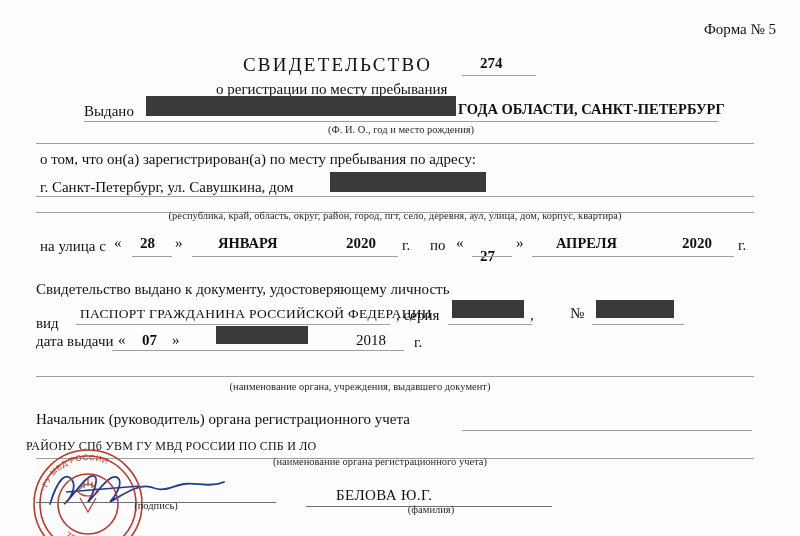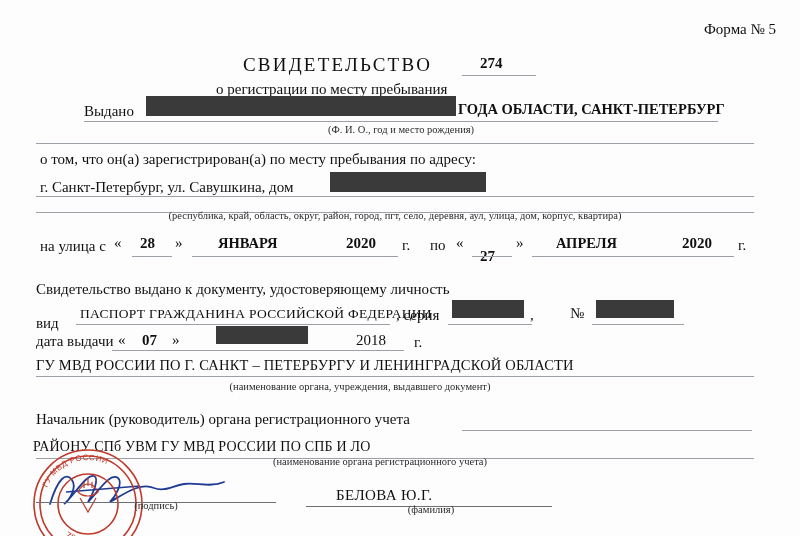--- a/index.html
+++ b/index.html
@@ -192,21 +192,21 @@
   #rule-date { top: 350px; left: 112px; width: 292px; }
 
   #doc-organ { top: 358px; left: 36px; font-size: 14.5px; letter-spacing: .2px; }
   #rule-organ { top: 376px; left: 36px; width: 718px; }
   #organ-caption { top: 381px; left: 160px; width: 400px; }
 
   
   #chief-label { top: 412px; left: 36px; font-size: 15px; }
   #chief-value-1 { top: 412px; left: 466px; font-size: 14px; letter-spacing: .2px; }
   #rule-chief-1 { top: 430px; left: 462px; width: 290px; }
-  #chief-value-2 { top: 440px; left: 33px; font-size: 14px; letter-spacing: .2px; }
+  #chief-value-2 { top: 440px; left: 26px; font-size: 12px; letter-spacing: .2px; }
   #rule-chief-2 { top: 458px; left: 36px; width: 718px; }
   #chief-caption { top: 456px; left: 160px; width: 440px; }
 
   
   #rule-sign { top: 502px; left: 36px; width: 240px; }
   #sign-caption { top: 500px; left: 96px; width: 120px; }
   #surname-value { top: 488px; left: 336px; font-size: 15px; letter-spacing: .4px; }
   #rule-surname { top: 506px; left: 306px; width: 246px; }
   #surname-caption { top: 504px; left: 356px; width: 150px; }
 
@@ -294,21 +294,20 @@
 
   <div class="txt" id="doc-date-label">дата выдачи</div>
   <div class="txt" id="doc-date-q1">«</div>
   <div class="txt" id="doc-date-day">07</div>
   <div class="txt" id="doc-date-q2">»</div>
   <div class="redact" id="doc-date-redact"></div>
   <div class="txt" id="doc-date-year">2018</div>
   <div class="txt" id="doc-date-g">г.</div>
   <div class="rule" id="rule-date"></div>
 
-  <div class="txt" id="doc-organ">ГУ  МВД  РОССИИ  ПО  Г. САНКТ – ПЕТЕРБУРГУ  И  ЛЕНИНГРАДСКОЙ ОБЛАСТИ</div>
   <div class="rule" id="rule-organ"></div>
   <div class="caption" id="organ-caption">(наименование органа, учреждения, выдавшего документ)</div>
 
   <div class="txt" id="chief-label">Начальник (руководитель) органа регистрационного учета</div>
   <div class="rule" id="rule-chief-1"></div>
   <div class="txt" id="chief-value-2">РАЙОНУ СПб УВМ  ГУ  МВД РОССИИ  ПО СПБ  И  ЛО</div>
   <div class="rule" id="rule-chief-2"></div>
   <div class="caption" id="chief-caption">(наименование органа регистрационного учета)</div>
 
   <svg id="signature" viewBox="0 0 190 46" xmlns="http://www.w3.org/2000/svg">

